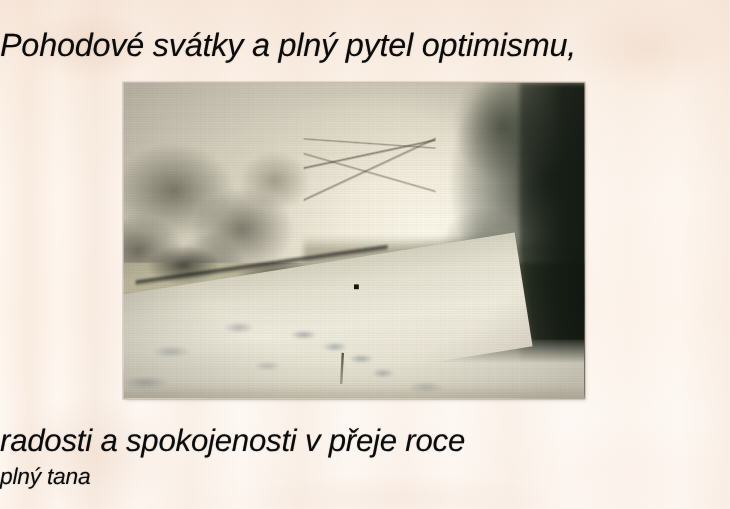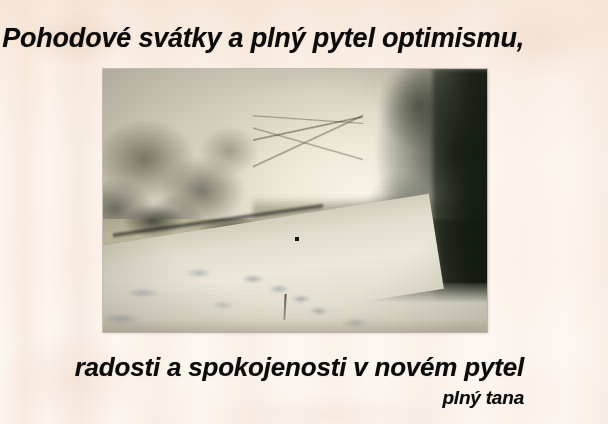--- a/index.html
+++ b/index.html
@@ -32,23 +32,23 @@
   }
   
   .blotch{position:absolute;border-radius:50%;pointer-events:none;}
   .b1{left:14px;top:8px;width:120px;height:60px;background:radial-gradient(ellipse at center,rgba(233,206,186,.45),rgba(233,206,186,0) 70%);}
   .b2{left:470px;top:0px;width:140px;height:80px;background:radial-gradient(ellipse at center,rgba(236,210,190,.4),rgba(236,210,190,0) 70%);}
   .b3{left:0px;top:330px;width:150px;height:94px;background:radial-gradient(ellipse at center,rgba(238,214,198,.42),rgba(238,214,198,0) 72%);}
   .b4{left:430px;top:350px;width:180px;height:74px;background:radial-gradient(ellipse at center,rgba(252,240,233,.55),rgba(252,240,233,0) 72%);}
   .b5{left:200px;top:395px;width:260px;height:40px;background:radial-gradient(ellipse at center,rgba(240,219,204,.3),rgba(240,219,204,0) 72%);}
 
   .line{
-    position:absolute;left:0;width:524px;text-align:right;
+    position:absolute;left:0;width:524px;text-align:left;
     color:#0b0b0b;
-    font-style:italic;font-weight:bold;
+    font-style:italic;font-weight:normal;
     white-space:nowrap;
     letter-spacing:-0.2px;
     text-shadow:0 0 1px rgba(0,0,0,.35);
   }
   .title{ top:23px; font-size:27px; }
   .line2{ top:352px; font-size:26px; }
   .line3{ top:387px; font-size:19px; }
 
   
   .photo-wrap{
@@ -223,17 +223,17 @@
       <div class="layer snow2"></div>
       <div class="layer prints"></div>
       <div class="layer stick"></div>
       <div class="layer bird"></div>
       <div class="layer photo-bottom-fade"></div>
       <div class="layer vignette"></div>
       <div class="layer grain"></div>
     </div>
   </div>
 
-  <div class="line line2">radosti a spokojenosti v novém pytel</div>
+  <div class="line line2">radosti a spokojenosti v přeje roce</div>
 
   <div class="line line3">plný  tana</div>
 
 </div>
 
 </body></html>

